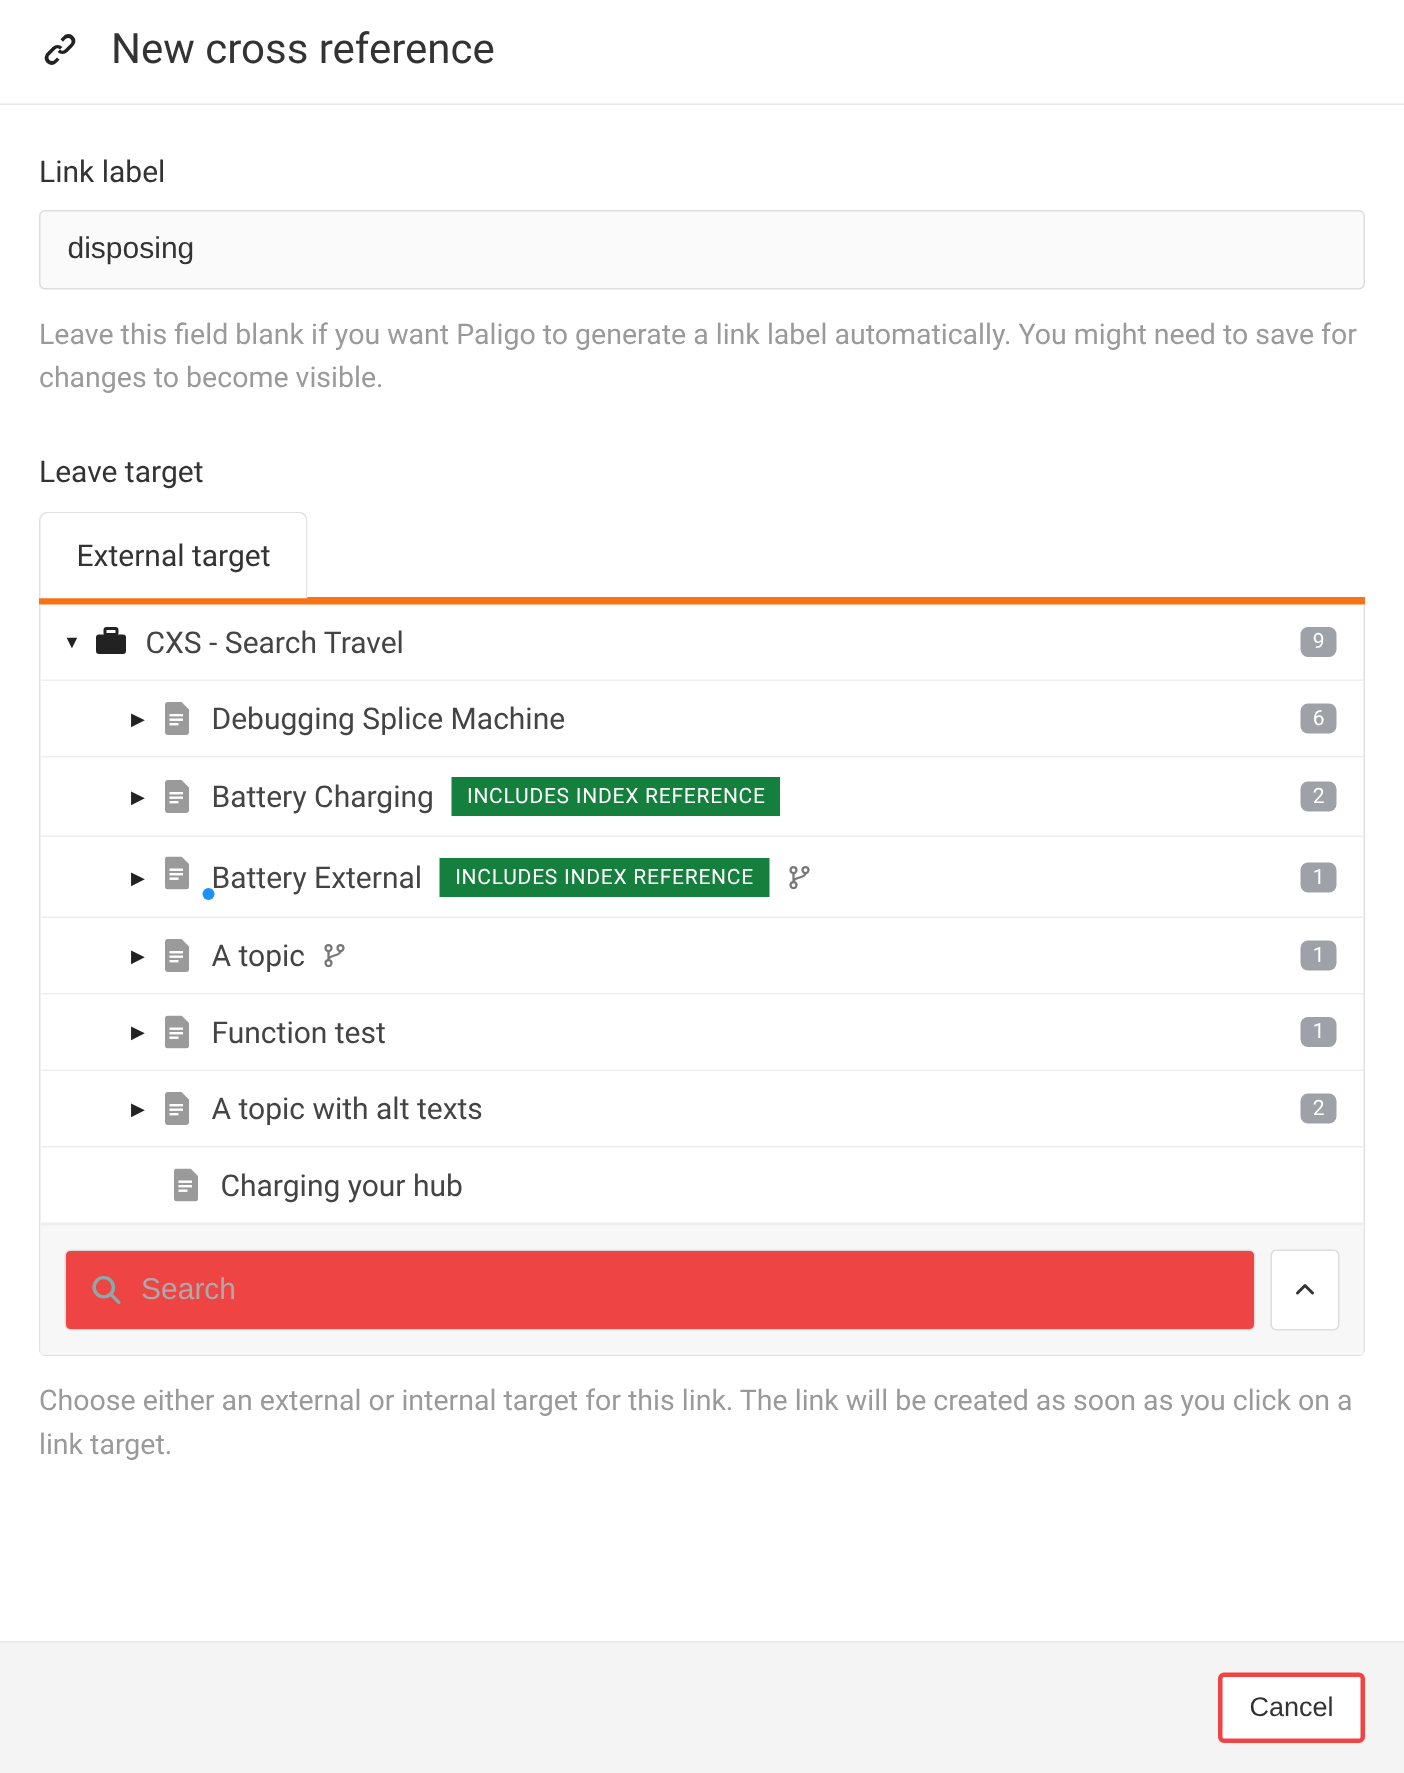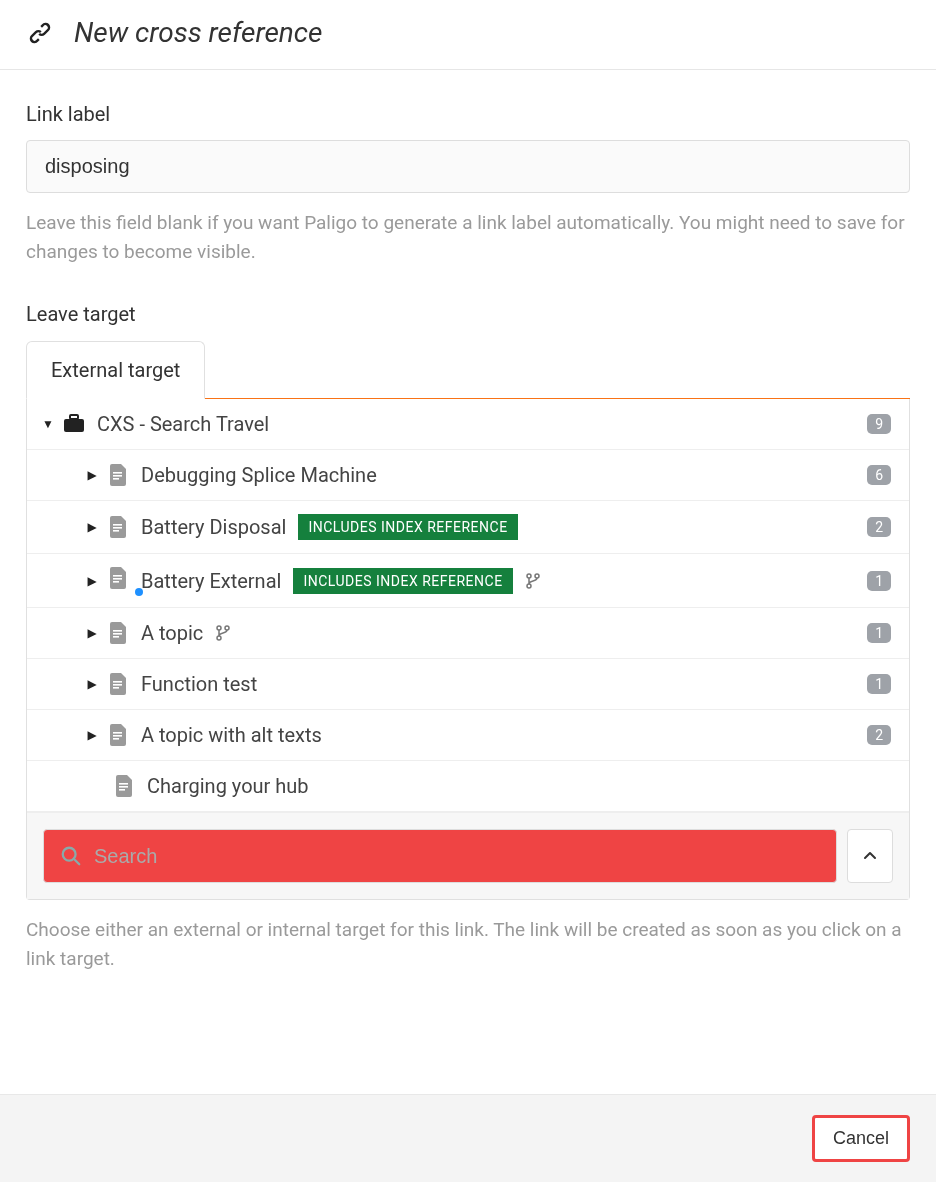--- a/index.html
+++ b/index.html
@@ -9,21 +9,20 @@
     color: #333;
     width: 936px;
     height: 1182px;
     overflow: hidden;
   }
   .header {
     display: flex;
     align-items: center;
     padding: 16px 26px 20px 26px;
     border-bottom: 1px solid #e6e6e6;
-    font-style: italic;
   }
   .header-icon {
     width: 28px;
     height: 28px;
     margin-right: 20px;
     flex-shrink: 0;
   }
   .header-title {
     font-size: 28px;
     font-weight: 400;
@@ -49,21 +48,21 @@
   }
   .help-text {
     font-size: 19px;
     color: #9a9a9a;
     margin-top: 16px;
     line-height: 1.5;
   }
   .section2 { margin-top: 36px; }
   .tabs {
     display: flex;
-    border-bottom: 1px solid #f97316;
+    border-bottom: 5px solid #f97316;
   }
   .tab {
     padding: 16px 24px;
     font-size: 20px;
     color: #888;
     cursor: pointer;
     border: 1px solid transparent;
     position: relative;
     top: 1px;
   }
@@ -268,21 +267,21 @@
           <span class="label">Debugging Splice Machine</span>
           <span class="spacer-grow"></span>
           <span class="badge-count">6</span>
         </div>
 
         <div class="tree-row depth1">
           <span class="arrow">▶</span>
           <svg class="icon" viewBox="0 0 20 22">
               <use href="#doc-icon"></use>
             </svg>
-          <span class="label">Battery Disposal</span>
+          <span class="label">Battery Charging</span>
           <span class="pill">INCLUDES INDEX REFERENCE</span>
           <span class="spacer-grow"></span>
           <span class="badge-count">2</span>
         </div>
 
         <div class="tree-row depth1">
           <span class="arrow">▶</span>
           <span class="doc-dot"><svg class="icon" viewBox="0 0 20 22">
                 <use href="#doc-icon"></use>
               </svg></span>

